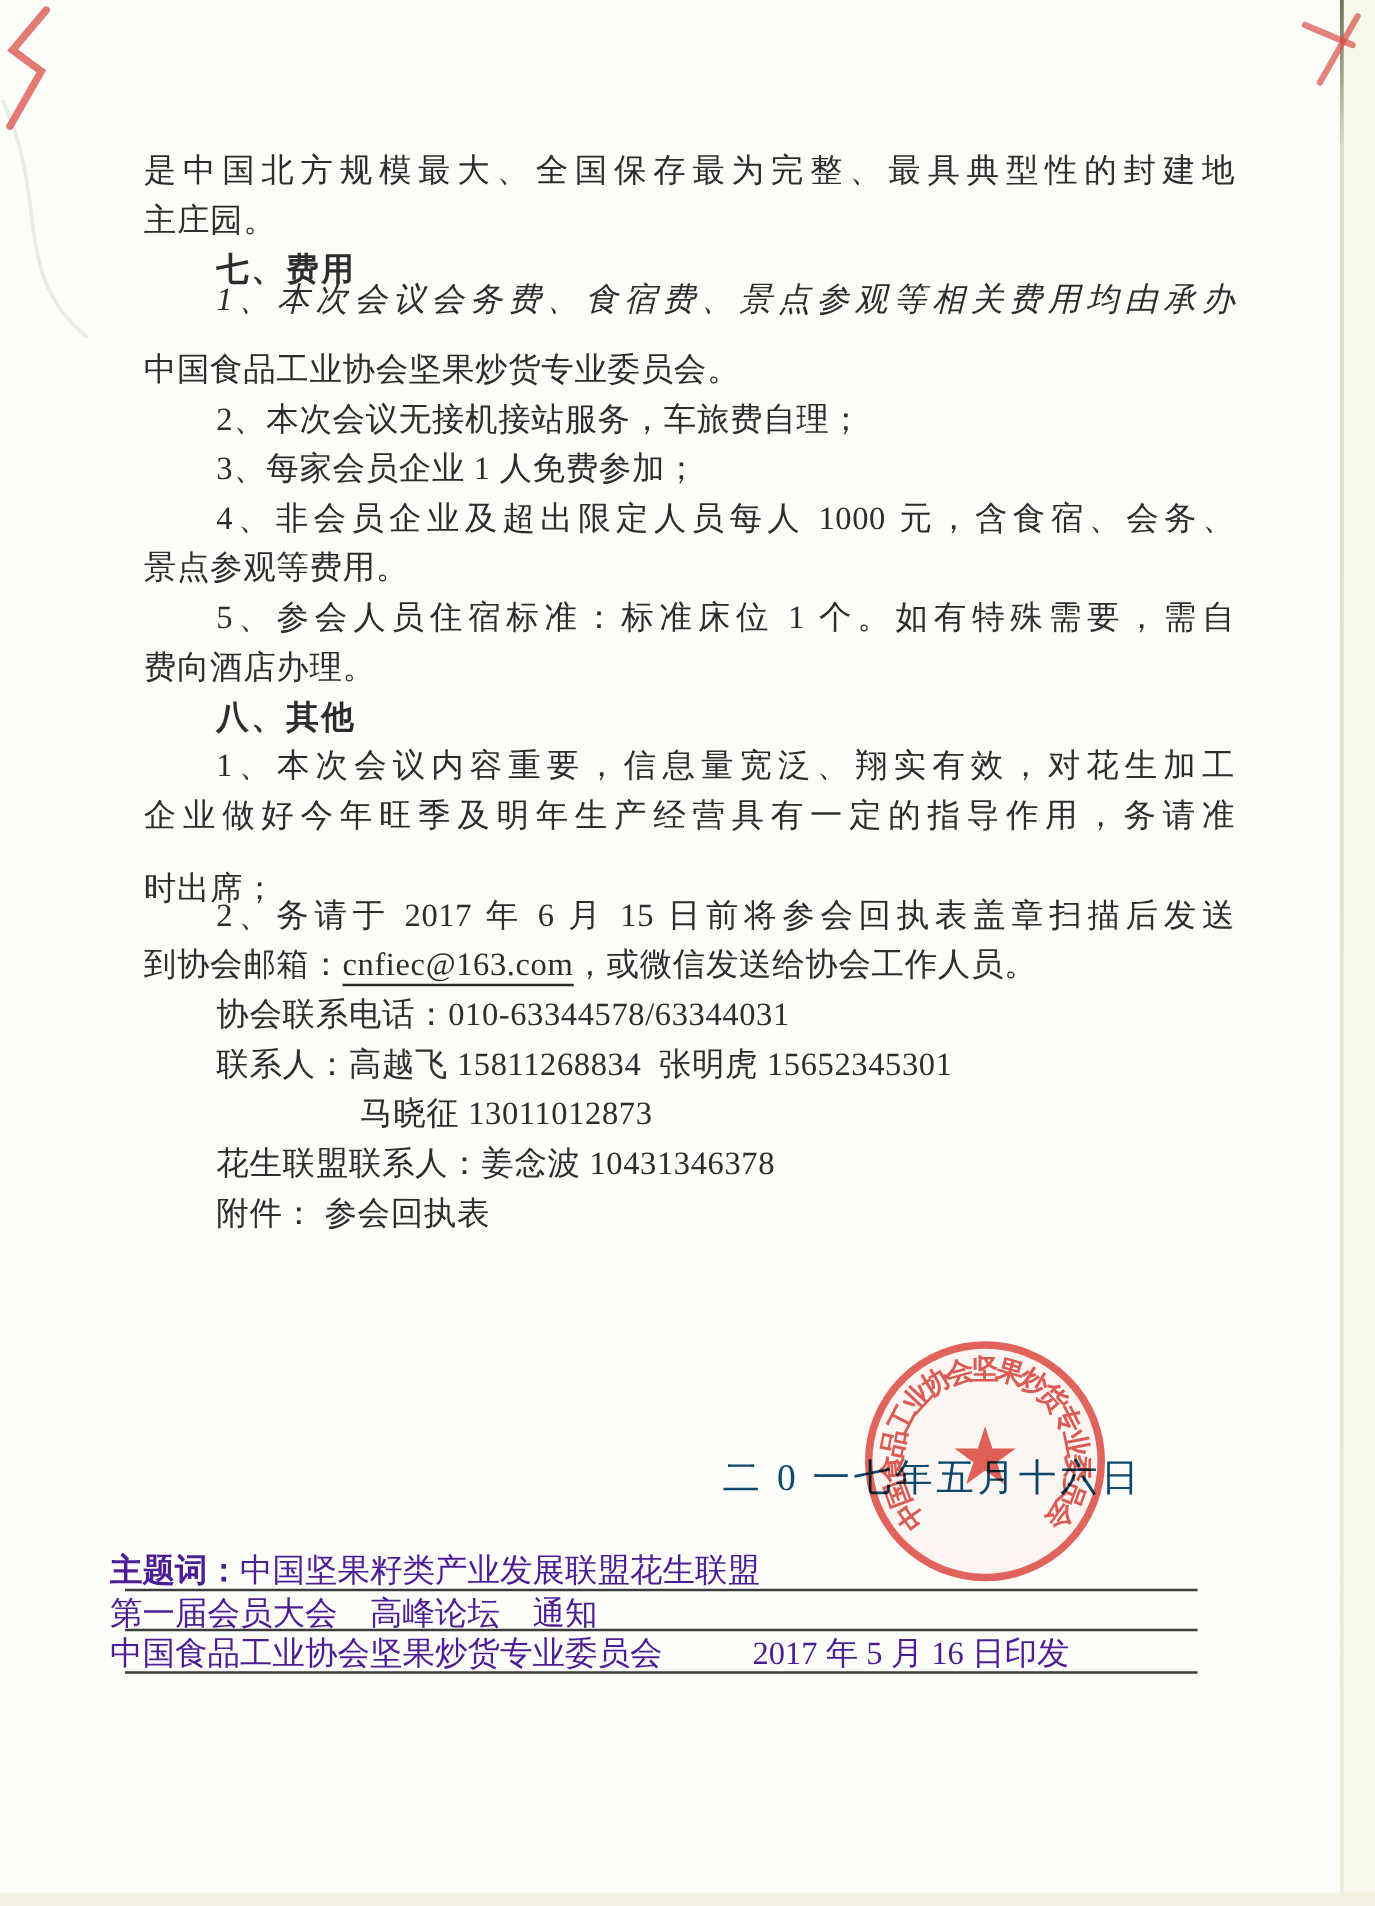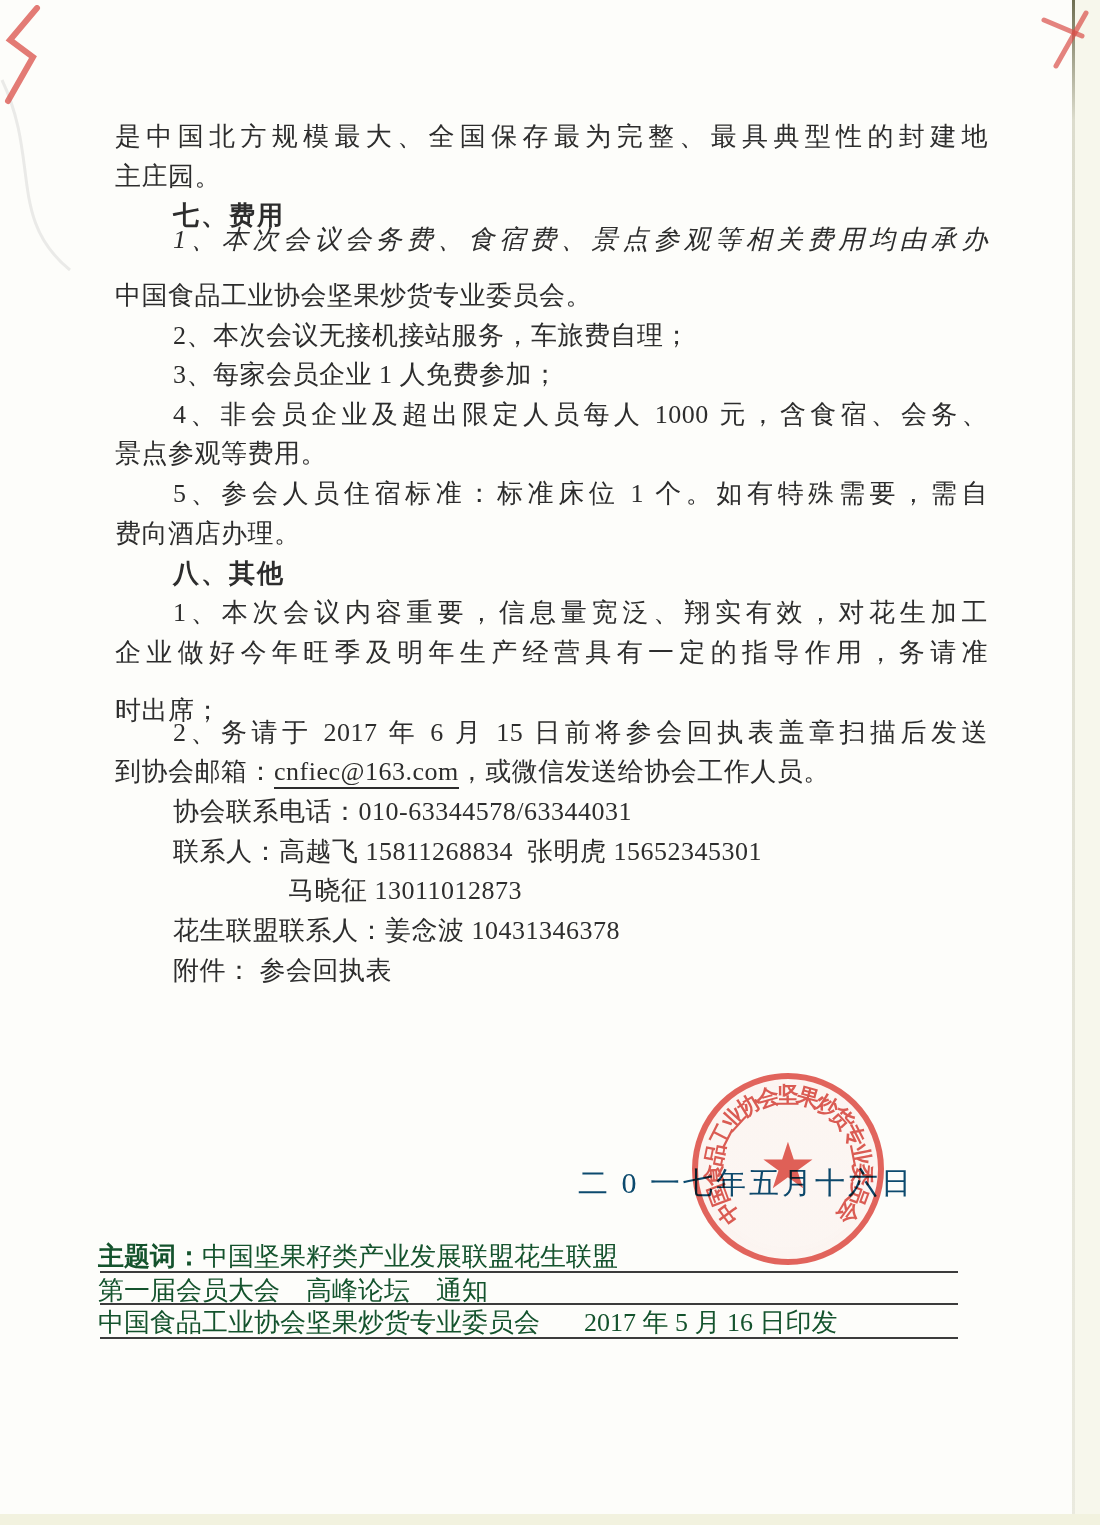--- a/index.html
+++ b/index.html
@@ -20,22 +20,22 @@
   .bline.bold{font-weight:700;letter-spacing:2px;}
   .bline.hang{left:288px;width:700px;}
   .email{border-bottom:2px solid #2d2d2d;padding-bottom:1px;}
   
   .dateline{
     position:absolute;left:578px;top:1163px;height:40px;
     font-size:30px;line-height:40px;color:#0c4a6e;letter-spacing:3px;white-space:nowrap;
   }
   
   .frow{
-    position:absolute;left:98px;width:856px;height:30px;
-    font-size:26px;line-height:30px;color:#14532d;white-space:nowrap;
+    position:absolute;left:88px;width:856px;height:30px;
+    font-size:26px;line-height:30px;color:#4c1d95;white-space:nowrap;
   }
   .frow .fbold{font-weight:700;}
   .frow .fgap{display:inline-block;}
   .frule{position:absolute;left:100px;width:858px;height:2px;background:#3c3c3c;}
   
   .stamp{position:absolute;left:692px;top:1073px;width:192px;height:192px;
          mix-blend-mode:multiply;opacity:0.88;}
   .stamp-ring{position:absolute;inset:0;border:6px solid #e05048;border-radius:50%;
               background:radial-gradient(circle, rgba(230,90,80,0.05) 60%, rgba(230,90,80,0.10) 100%);}
   .stamp-star{position:absolute;left:50%;top:50%;transform:translate(-50%,-54%);
@@ -121,17 +121,17 @@
         <span class="stamp-char" style="transform: rotate(110.25deg) translateY(-74px);">员</span>
         <span class="stamp-char" style="transform: rotate(126deg) translateY(-74px);">会</span>
       </div>
   </div>
 
   <div id="footer-layer">
       <div class="frow" style="top: 1242px;"><span class="fbold">主题词：</span><span>中国坚果籽类产业发展联盟花生联盟</span></div>
       <div class="frule" style="top: 1271px;"></div>
       <div class="frow" style="top: 1276px;"><span>第一届会员大会　高峰论坛　通知</span></div>
       <div class="frule" style="top: 1303px;"></div>
-      <div class="frow" style="top: 1308px;"><span>中国食品工业协会坚果炒货专业委员会</span><span class="fgap" style="margin-left: 44px;">2017 年 5 月 16 日印发</span></div>
+      <div class="frow" style="top: 1308px;"><span>中国食品工业协会坚果炒货专业委员会</span><span class="fgap" style="margin-left: 72px;">2017 年 5 月 16 日印发</span></div>
       <div class="frule" style="top: 1337px;"></div>
     </div>
 
 </div>
 
 </body></html>

